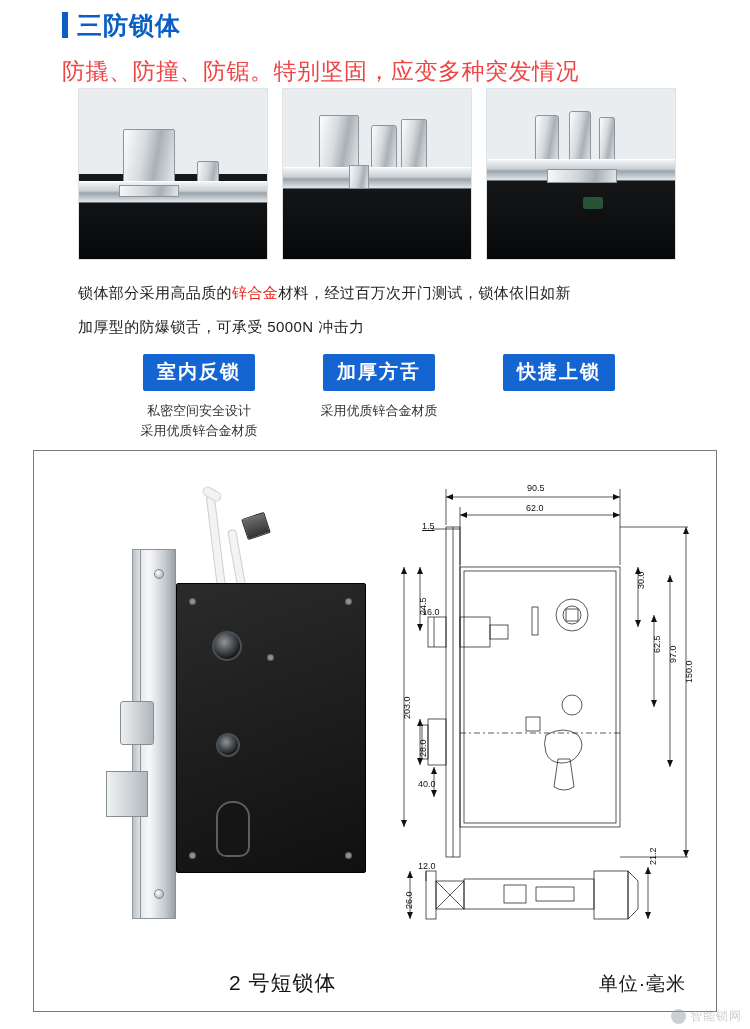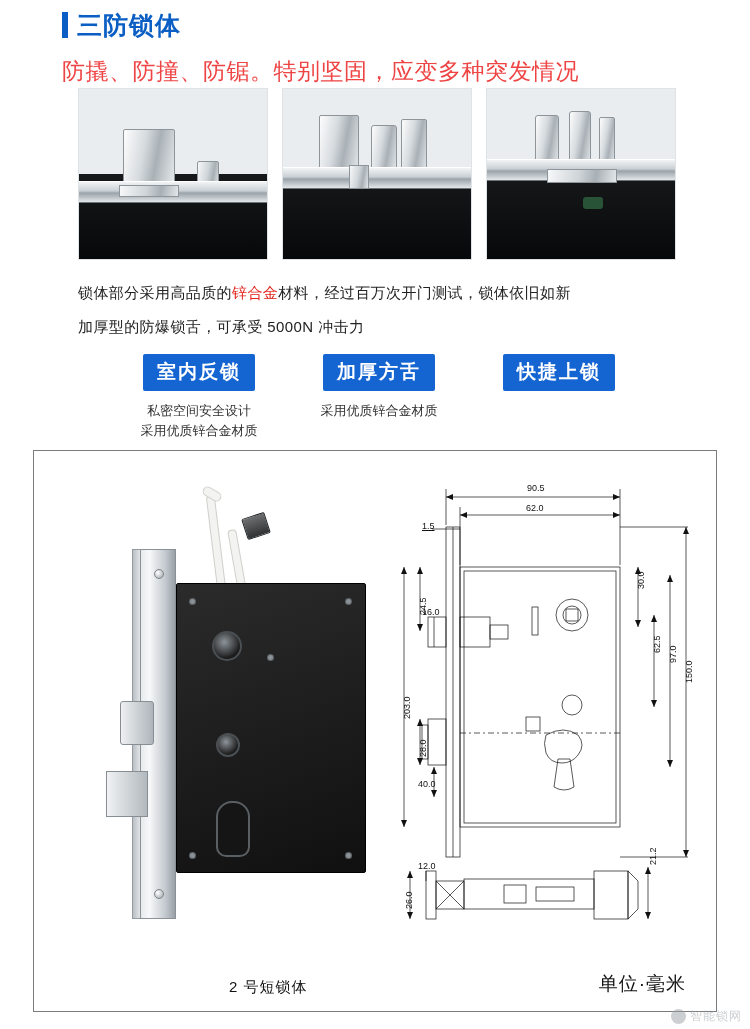--- a/index.html
+++ b/index.html
@@ -250,21 +250,21 @@
     white-space: nowrap;
   }
   .dim-text.vert {
     transform: rotate(-90deg);
     transform-origin: left top;
   }
 
   .caption-left {
     position: absolute;
     left: 195px; bottom: 14px;
-    font-size: 15px; color: #111;
+    font-size: 21px; color: #111;
     letter-spacing: 1px;
   }
   .caption-right {
     position: absolute;
     right: 30px; bottom: 14px;
     font-size: 19px; color: #111;
     letter-spacing: 1px;
   }
 
   

